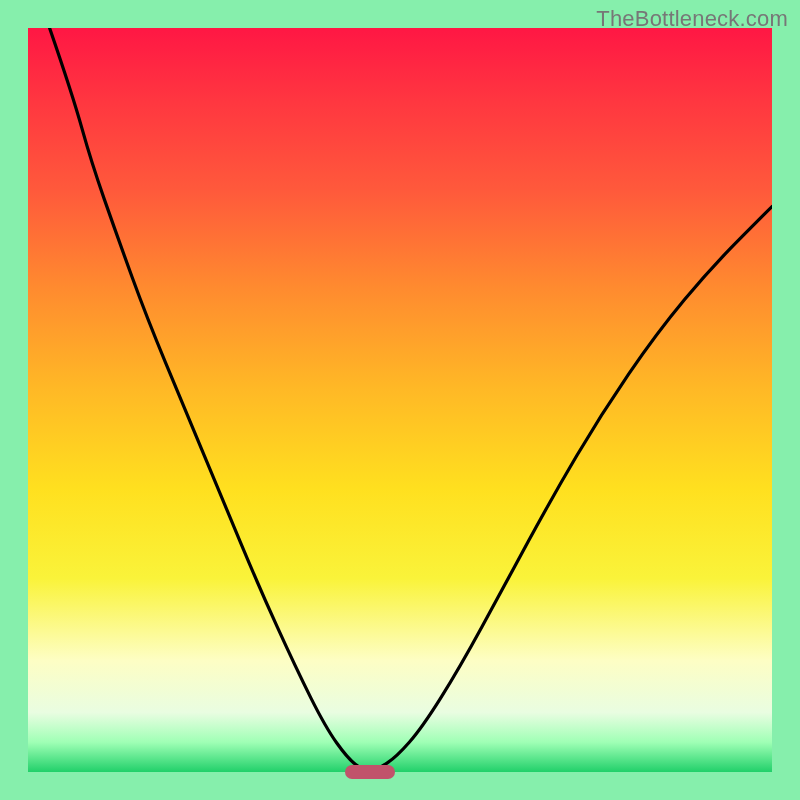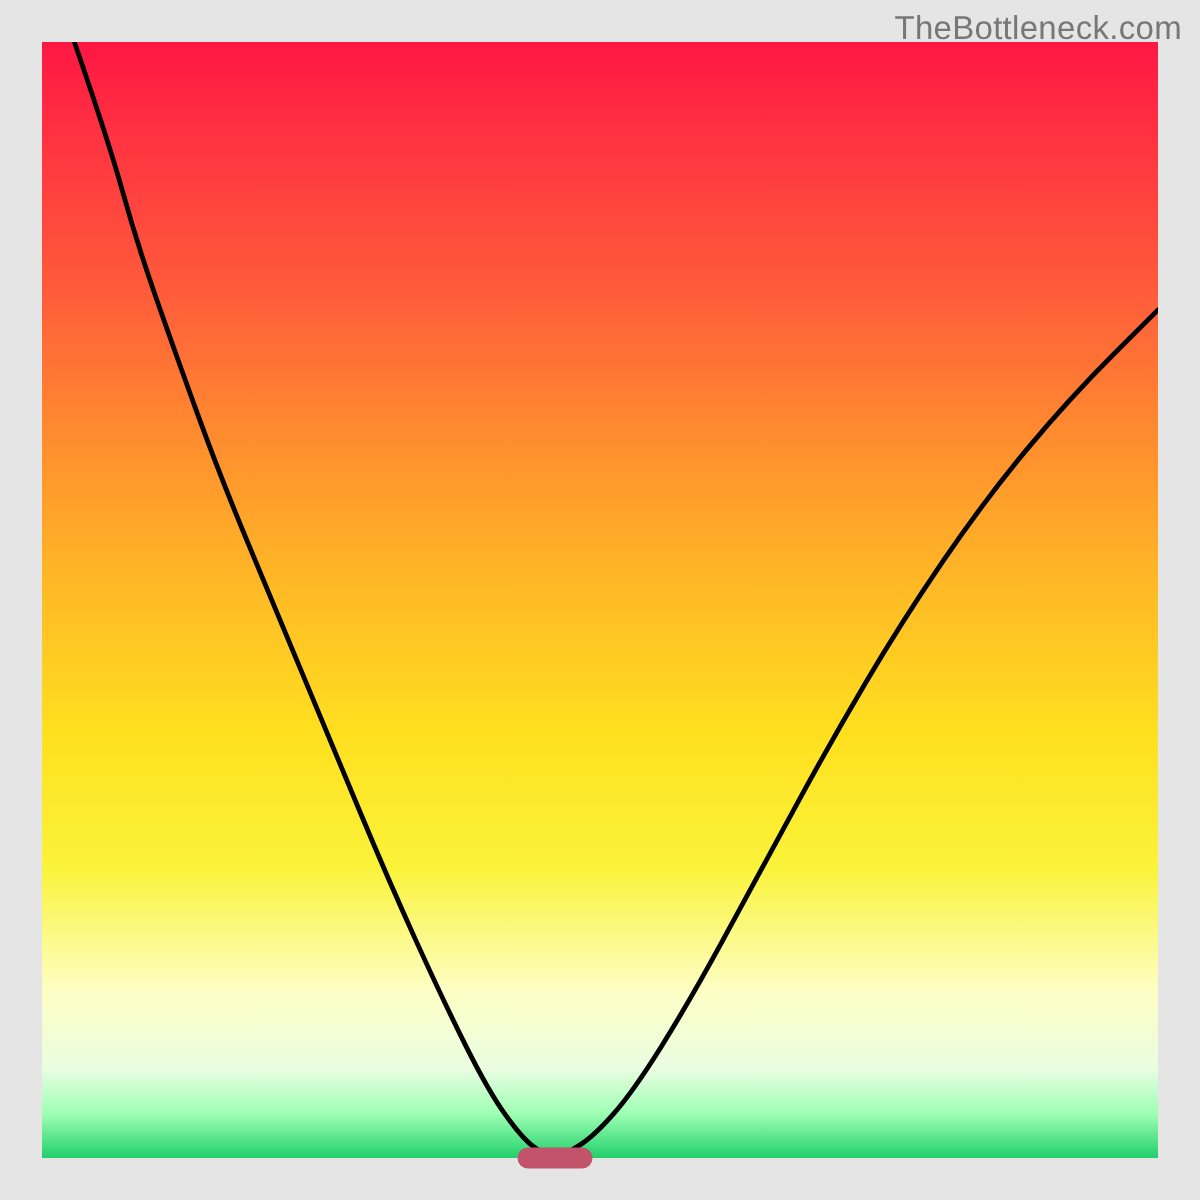--- a/index.html
+++ b/index.html
@@ -8,21 +8,21 @@
     width: 800px;
     height: 800px;
     background: #000;
     font-family: Arial, Helvetica, sans-serif;
     overflow: hidden;
   }
   .frame {
     position: relative;
     width: 800px;
     height: 800px;
-    background: #e5e5e5;
+    background: #86efac;
   }
   .plot {
     position: absolute;
     left: 28px;
     top: 28px;
     width: 744px;
     height: 744px;
     background: linear-gradient(to bottom,
       #ff1744 0%,
       #ff3740 10%,

